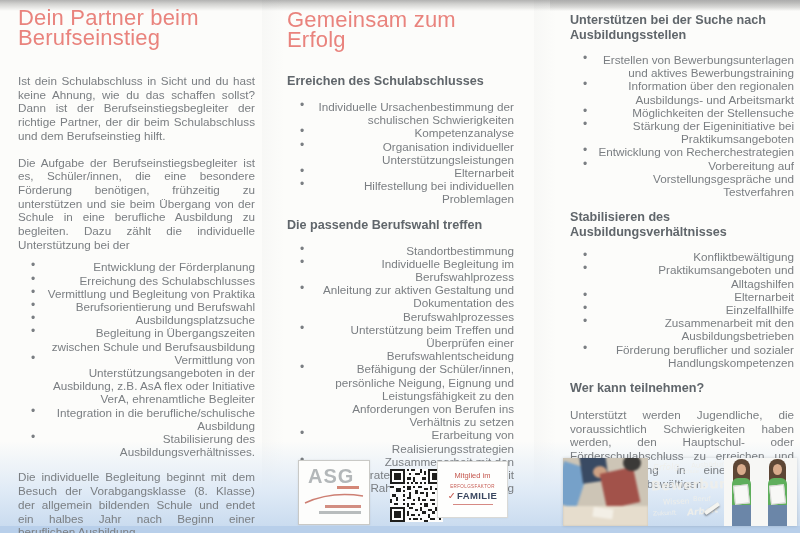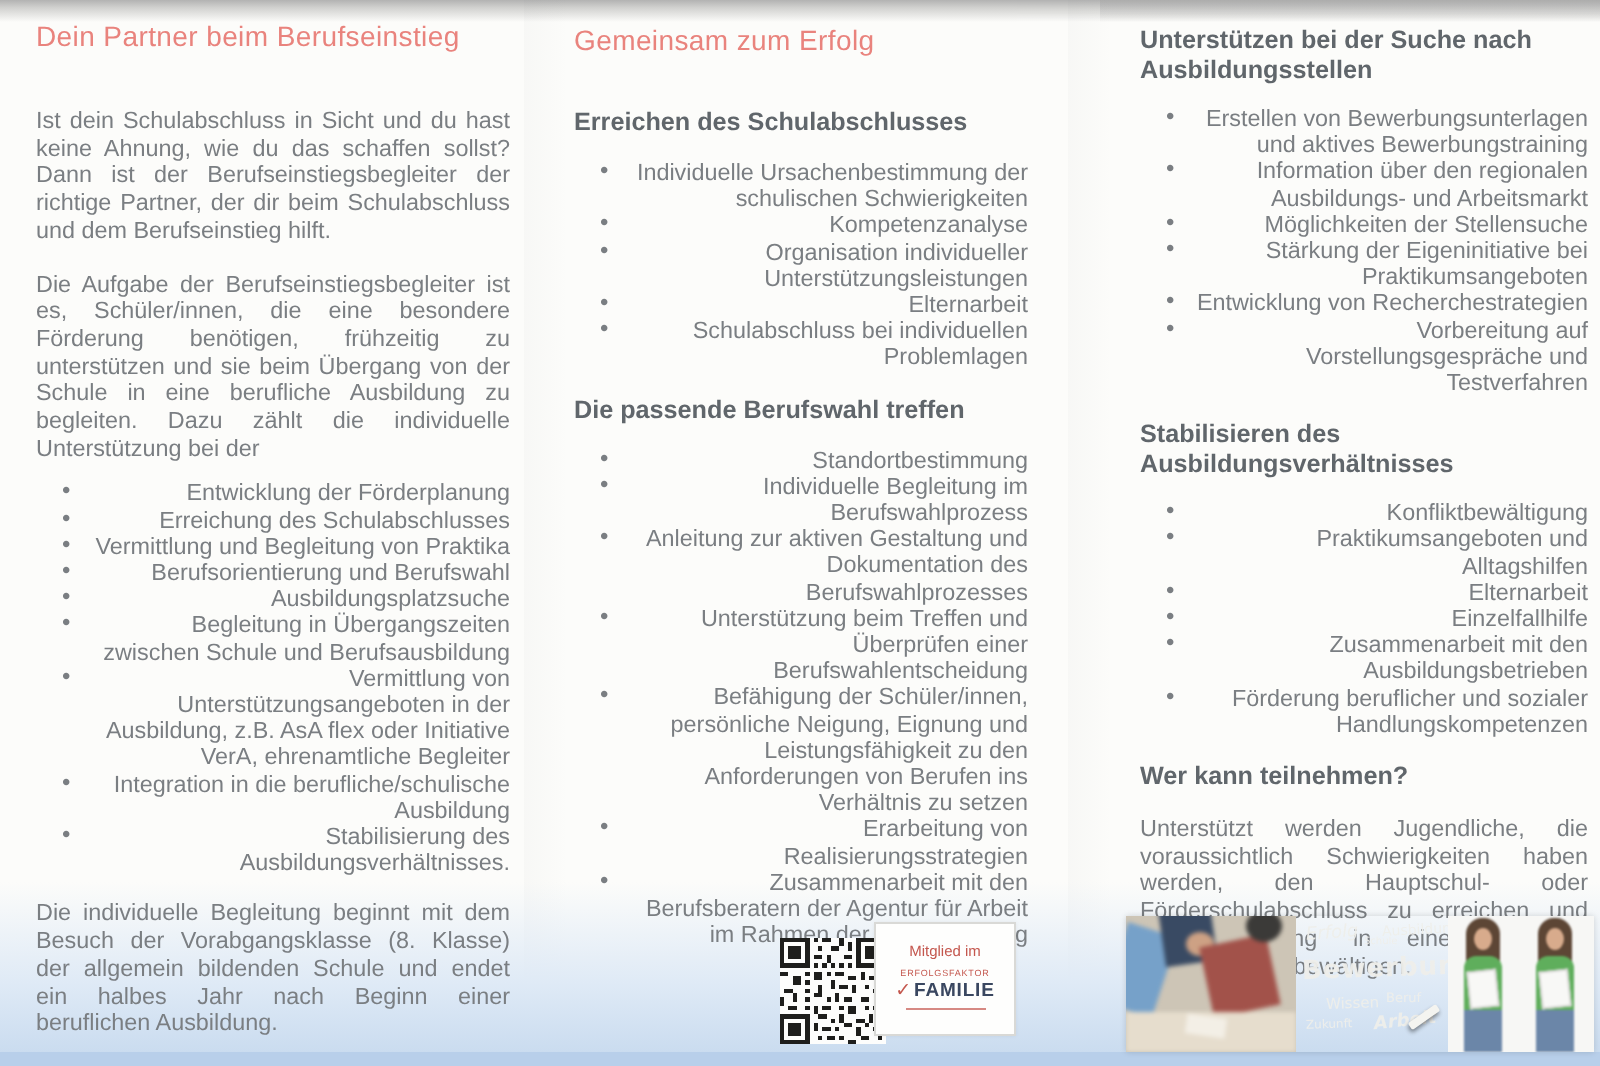--- a/index.html
+++ b/index.html
@@ -20,21 +20,21 @@
   .fold.f1{left:262px;} .fold.f2{left:534px;}
 
   
   .bottom-band{position:absolute;left:0;bottom:0;width:800px;height:92px;
     background:linear-gradient(to top,#c6d9ee 0%,#dfeaf6 45%,rgba(252,252,250,0) 100%);}
   .bottom-edge{position:absolute;left:0;bottom:0;width:800px;height:7px;background:#b5cde9;opacity:.85;}
 
   
   .panel{position:absolute;color:#7a7e82;font-size:11.7px;line-height:13.7px;}
   .panel p{margin:0;text-align:justify;}
-  .red-heading{color:#e9837d;font-size:14px;line-height:20px;font-weight:400;letter-spacing:.2px;margin:0;}
+  .red-heading{color:#e9837d;font-size:22px;line-height:20px;font-weight:400;letter-spacing:.2px;margin:0;}
   .sec-title{color:#60666b;font-weight:700;font-size:12.6px;line-height:15px;margin:0;}
   ul.bullets{list-style:none;margin:0;padding:0 0 0 28px;}
   ul.bullets li{position:relative;text-align:right;line-height:13.2px;margin:0;}
   ul.bullets li::before{content:"•";position:absolute;left:-15px;top:-1px;color:#7a7e82;font-size:12px;}
 
   .p1{left:18px;top:8px;width:237px;}
   .p1 .red-heading{margin-bottom:26px;}
   .p1 .intro{margin-bottom:13px;}
   .p1 .task{margin-bottom:9px;}
   .p1 ul{margin-bottom:12px;}
@@ -132,35 +132,44 @@
   </section>
 
   <section class="panel p2">
     <h1 class="red-heading">Gemeinsam zum Erfolg</h1>
     <h2 class="sec-title">Erreichen des Schulabschlusses</h2>
     <ul class="bullets">
       <li>Individuelle Ursachenbestimmung der schulischen Schwierigkeiten</li>
       <li>Kompetenzanalyse</li>
       <li>Organisation individueller Unterstützungsleistungen</li>
       <li>Elternarbeit</li>
-      <li>Schulabschluss bei individuellen Problemlagen</li>
+      <li>Hilfestellung bei individuellen Problemlagen</li>
     </ul>
     <h2 class="sec-title second">Die passende Berufswahl treffen</h2>
     <ul class="bullets">
       <li>Standortbestimmung</li>
       <li>Individuelle Begleitung im Berufswahlprozess</li>
       <li>Anleitung zur aktiven Gestaltung und Dokumentation des Berufswahlprozesses</li>
       <li>Unterstützung beim Treffen und Überprüfen einer Berufswahlentscheidung</li>
       <li>Befähigung der Schüler/innen, persönliche Neigung, Eignung und Leistungsfähigkeit zu den Anforderungen von Berufen ins Verhältnis zu setzen</li>
       <li>Erarbeitung von Realisierungsstrategien</li>
       <li>Zusammenarbeit mit den Berufsberatern der Agentur für Arbeit im Rahmen der Förderplanung</li>
     </ul>
   </section>
 
   <div class="logos">
+    <div class="asg-box">
+      <div class="asg-text">ASG</div>
+      <div class="asg-red-word"></div>
+      <svg class="asg-swoosh" width="62" height="16" viewBox="0 0 62 16">
+        <path d="M2,14 Q28,2 60,7" fill="none" stroke="#c4695a" stroke-width="1.4" opacity="0.85"></path>
+      </svg>
+      <div class="asg-small1"></div>
+      <div class="asg-small2"></div>
+    </div>
 
     <svg class="qr-box" viewBox="0 0 25 25" shape-rendering="crispEdges">
       <rect x="0" y="0" width="25" height="25" fill="#fdfdfc"></rect>
       <g fill="#1e1e1c">
         <rect x="0" y="0" width="7" height="7"></rect>
           <rect x="18" y="0" width="7" height="7"></rect>
           <rect x="0" y="18" width="7" height="7"></rect>
         <rect x="8" y="0" width="1" height="1"></rect>
           <rect x="10" y="0" width="2" height="1"></rect>
           <rect x="14" y="0" width="1" height="2"></rect>

